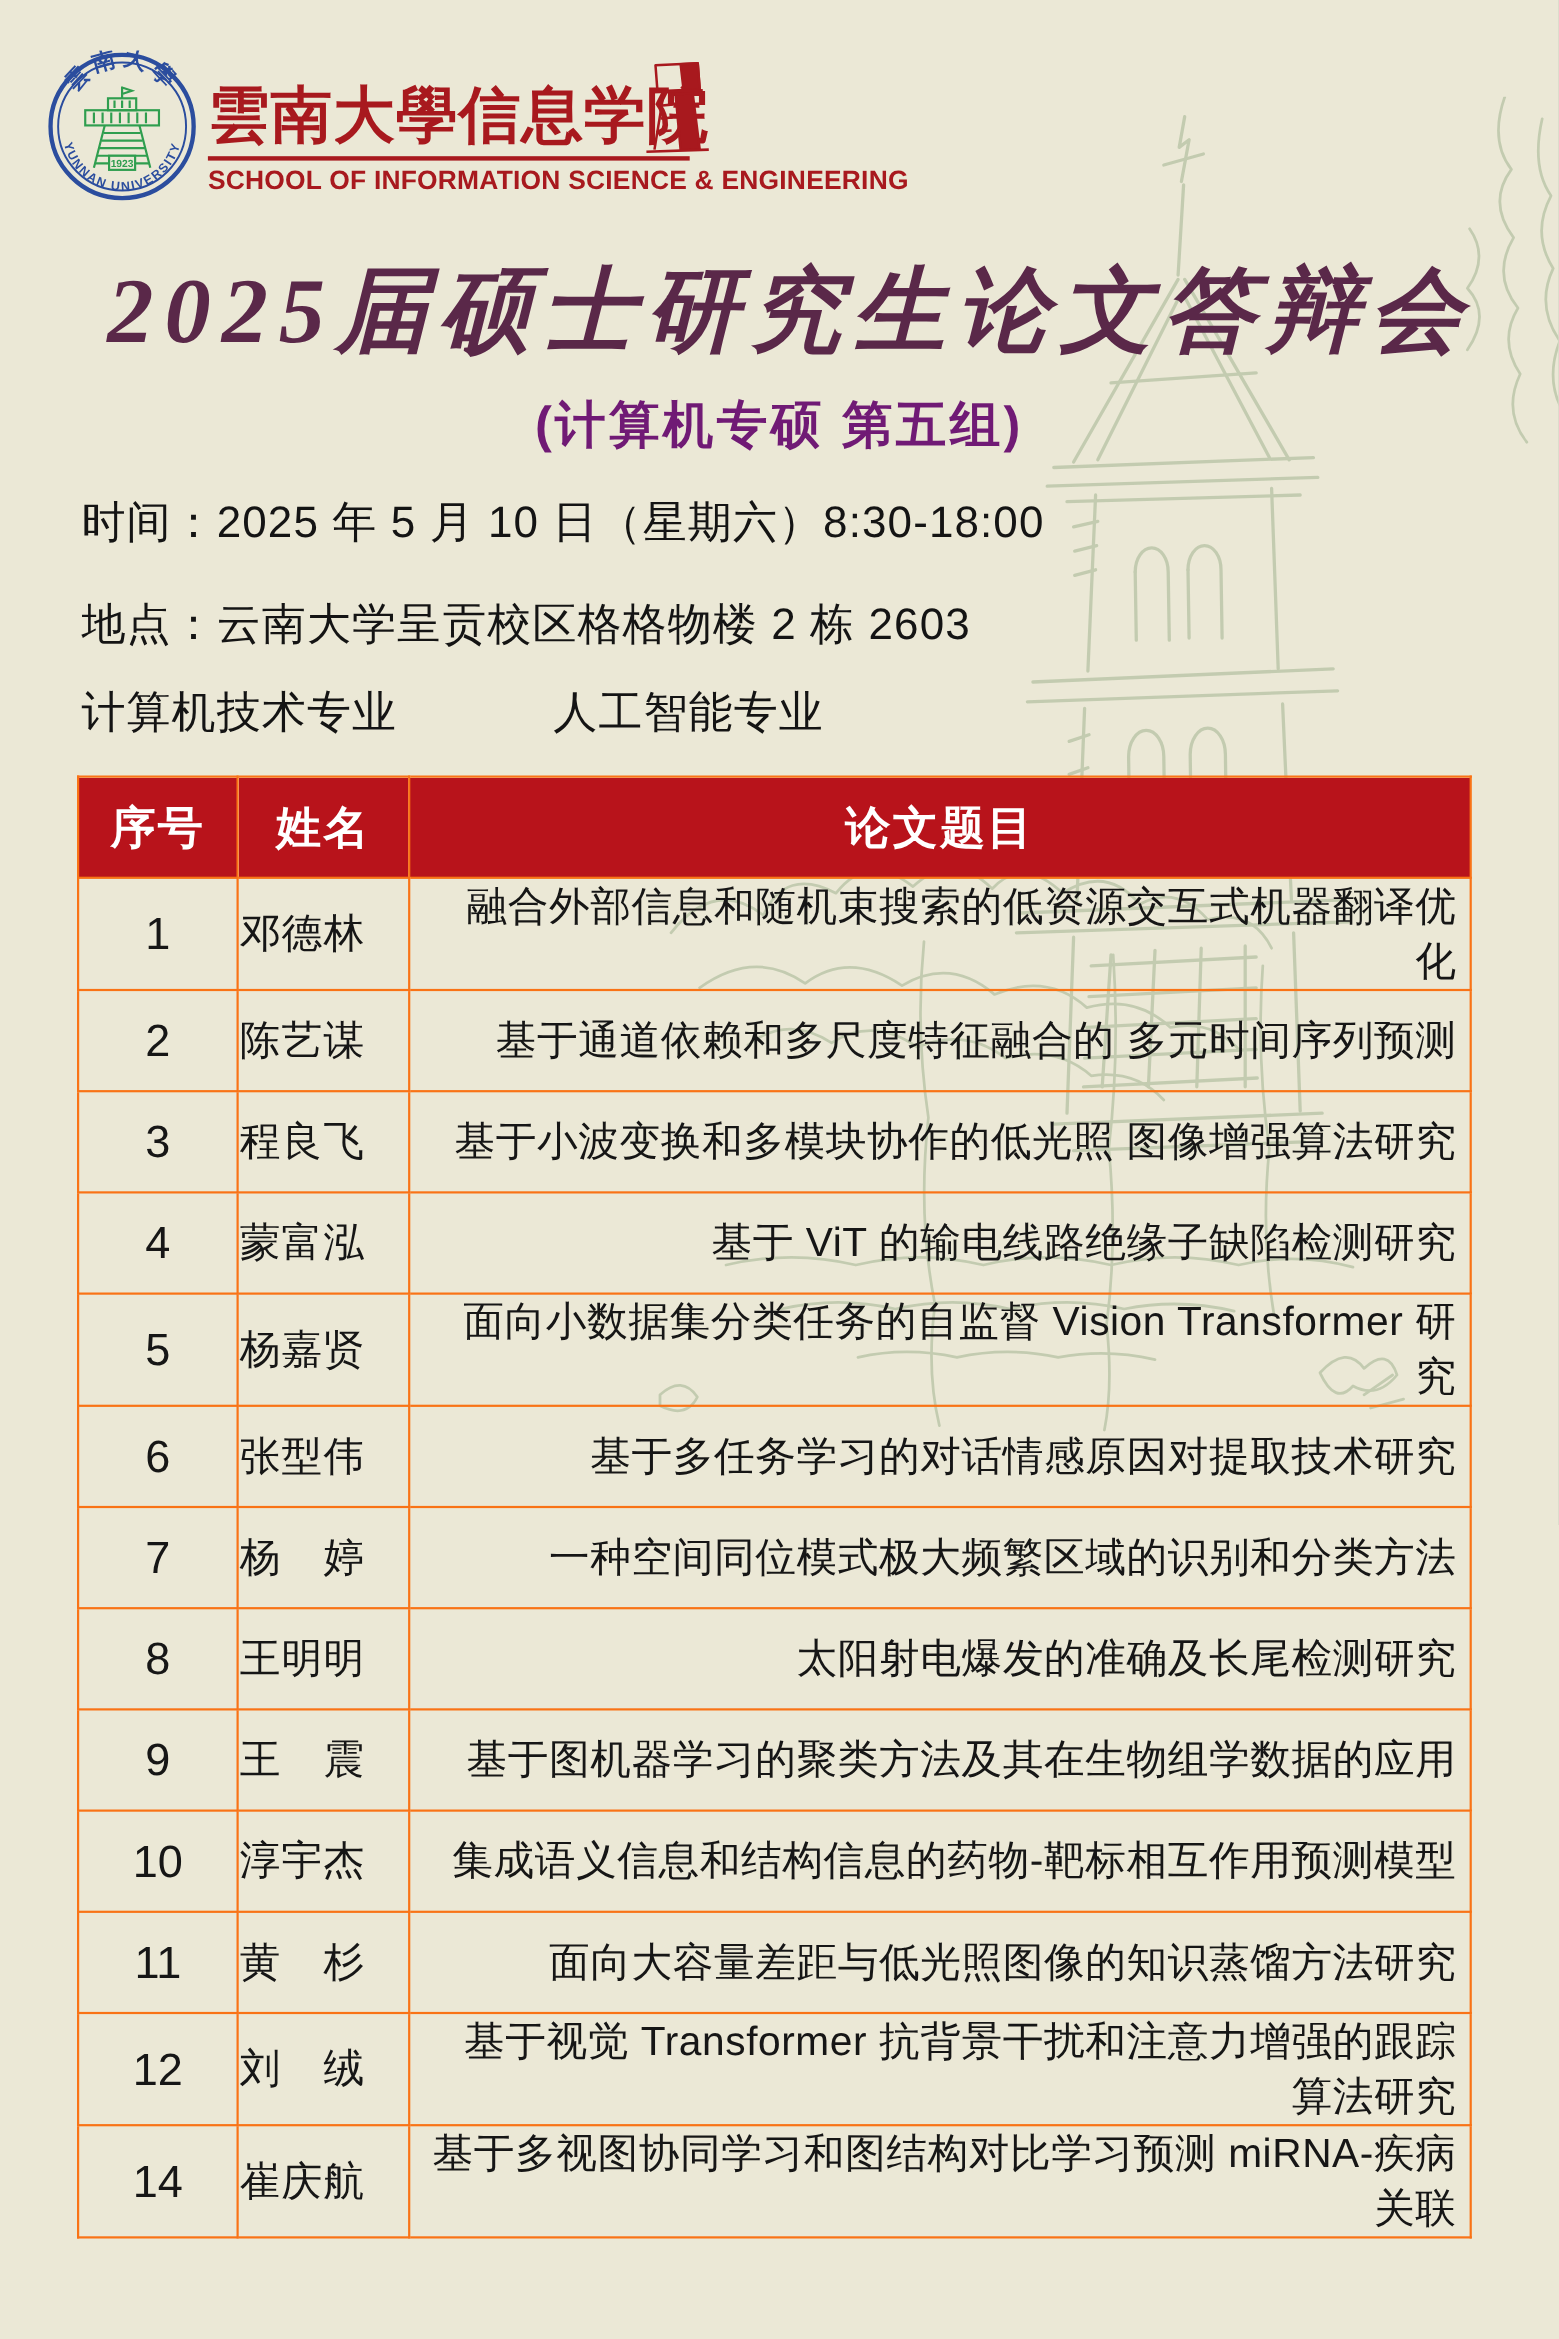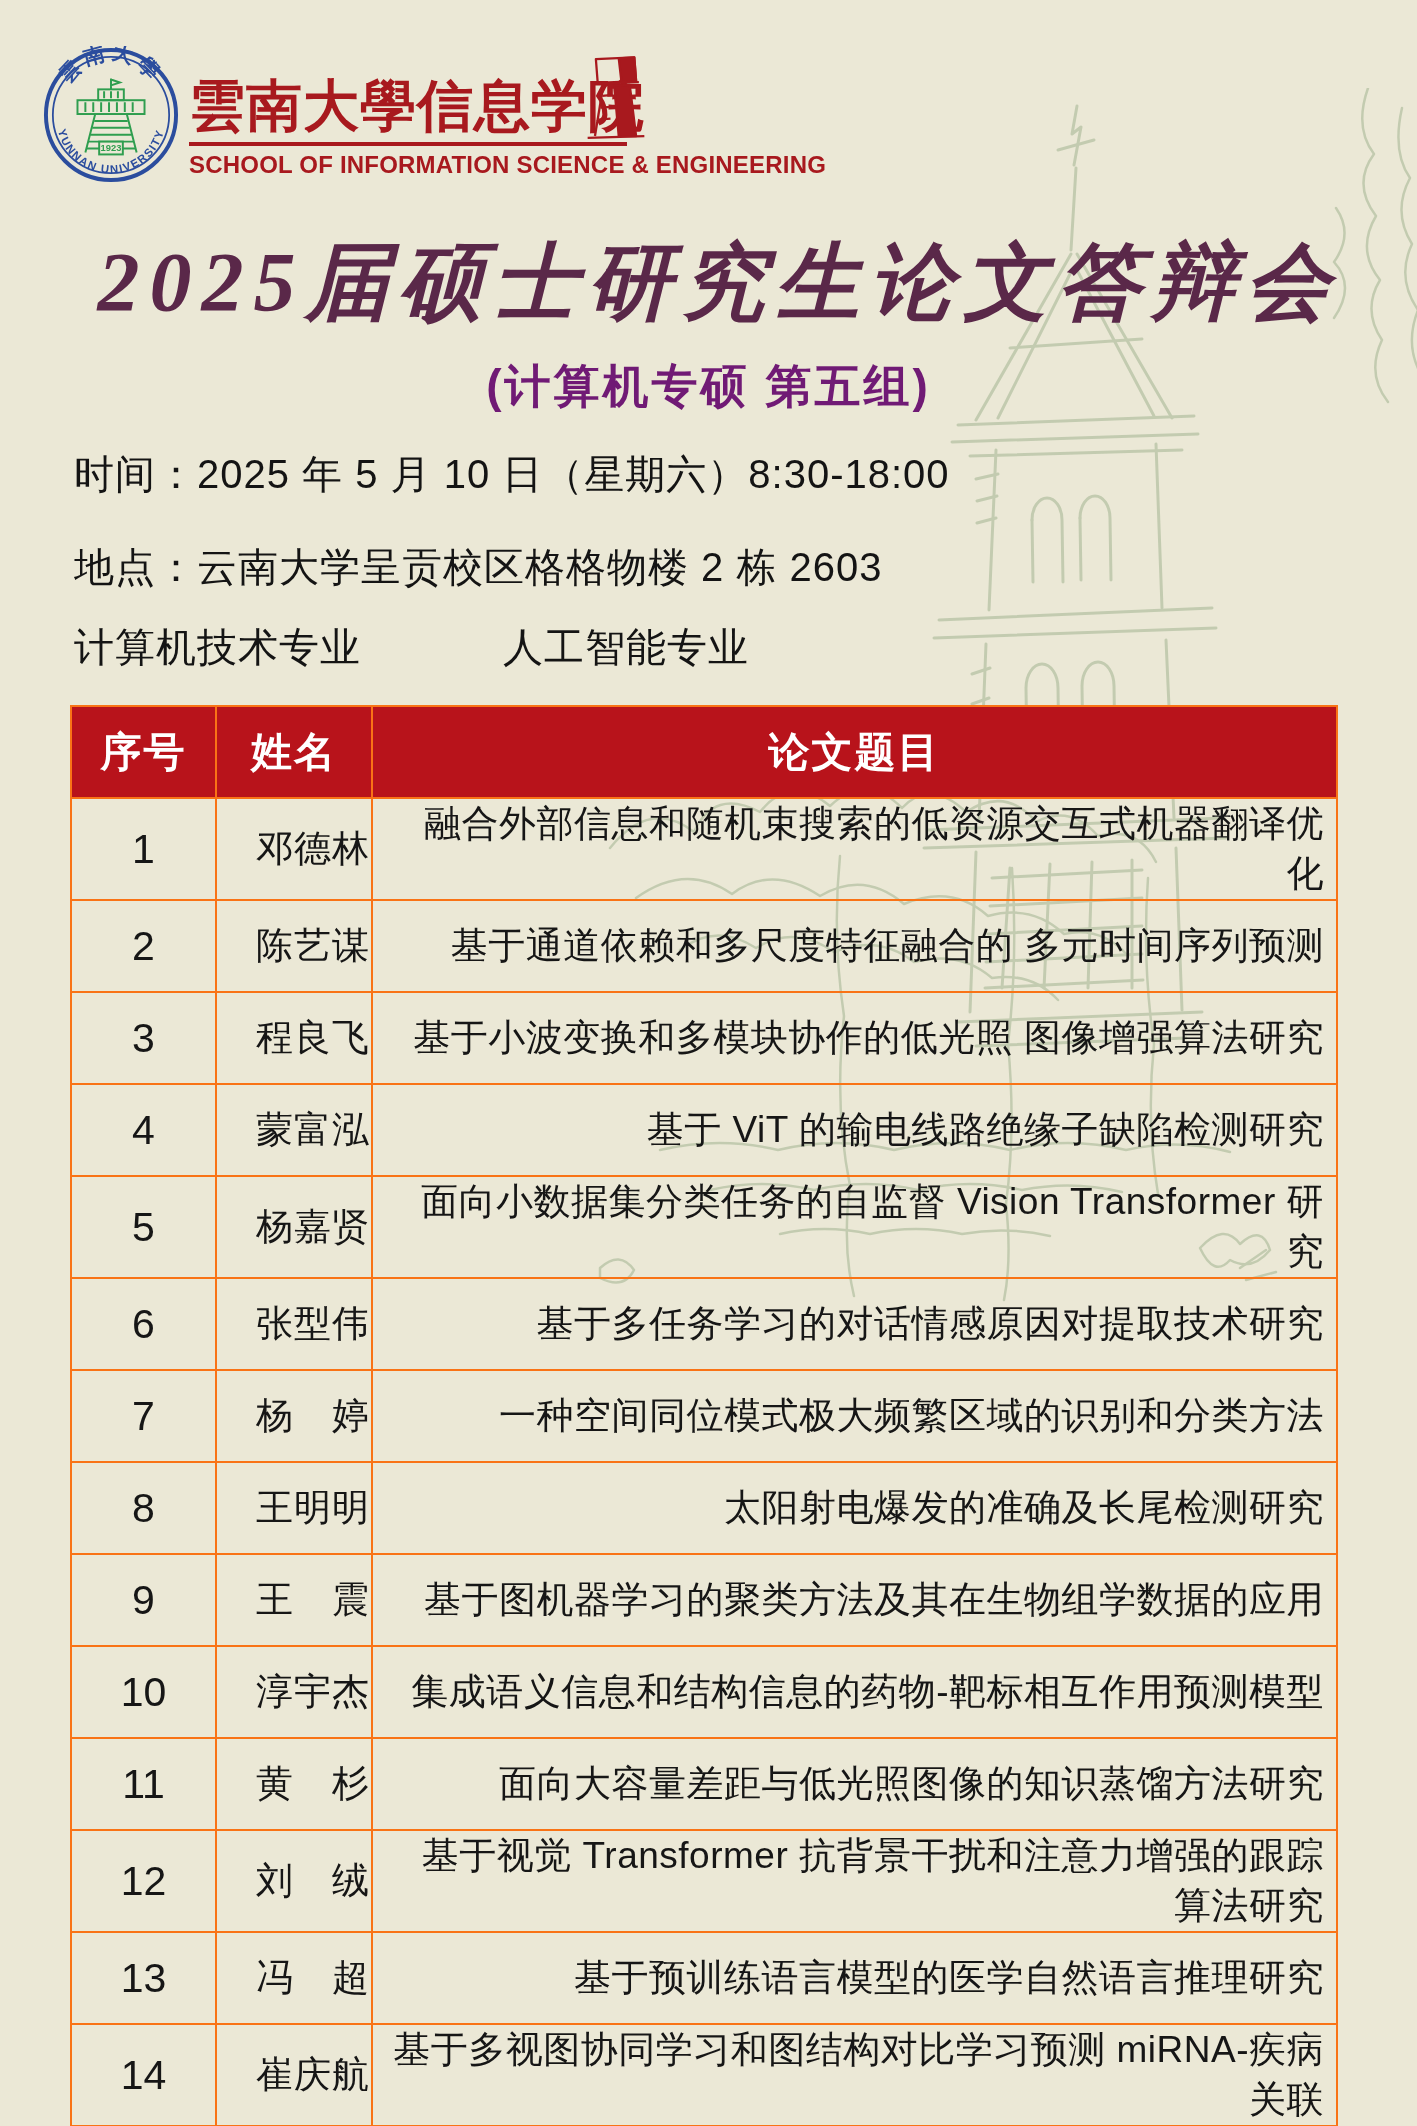--- a/index.html
+++ b/index.html
@@ -46,21 +46,21 @@
     position:absolute;left:70px;top:705px;width:1268px;
     border-collapse:collapse;table-layout:fixed;
   }
   .defense-table th,.defense-table td{border:2px solid #f97316;overflow:hidden;}
   .defense-table thead th{
     background:#b8131b;color:#ffffff;height:88px;
     font-size:41px;font-weight:bold;letter-spacing:2px;text-align:center;
   }
   .defense-table td{height:88px;font-size:37px;background:transparent;}
   .defense-table td.c-no{text-align:center;font-size:41px;font-family:"Liberation Sans","DejaVu Sans",sans-serif;}
-  .defense-table td.c-name{text-align:right;letter-spacing:1px;}
+  .defense-table td.c-name{text-align:left;letter-spacing:1px;}
   .defense-table td.c-title{text-align:right;padding:0 12px 0 17px;letter-spacing:.5px;}
 </style>
 </head>
 <body>
 
 <div class="page">
 
   <svg class="watermark" viewBox="0 0 877 1270" preserveAspectRatio="none" aria-hidden="true">
     <g stroke-width="3">
 
@@ -252,25 +252,20 @@
           <td class="c-no">11</td>
           <td class="c-name">黄　杉</td>
           <td class="c-title">面向大容量差距与低光照图像的知识蒸馏方法研究</td>
         </tr>
         <tr>
           <td class="c-no">12</td>
           <td class="c-name">刘　绒</td>
           <td class="c-title">基于视觉 Transformer 抗背景干扰和注意力增强的跟踪算法研究</td>
         </tr>
         <tr>
-          <td class="c-no">13</td>
-          <td class="c-name">冯　超</td>
-          <td class="c-title">基于预训练语言模型的医学自然语言推理研究</td>
-        </tr>
-        <tr>
           <td class="c-no">14</td>
           <td class="c-name">崔庆航</td>
           <td class="c-title">基于多视图协同学习和图结构对比学习预测 miRNA-疾病关联</td>
         </tr>
       </tbody>
   </table>
 
 </div>
 
 </body></html>

